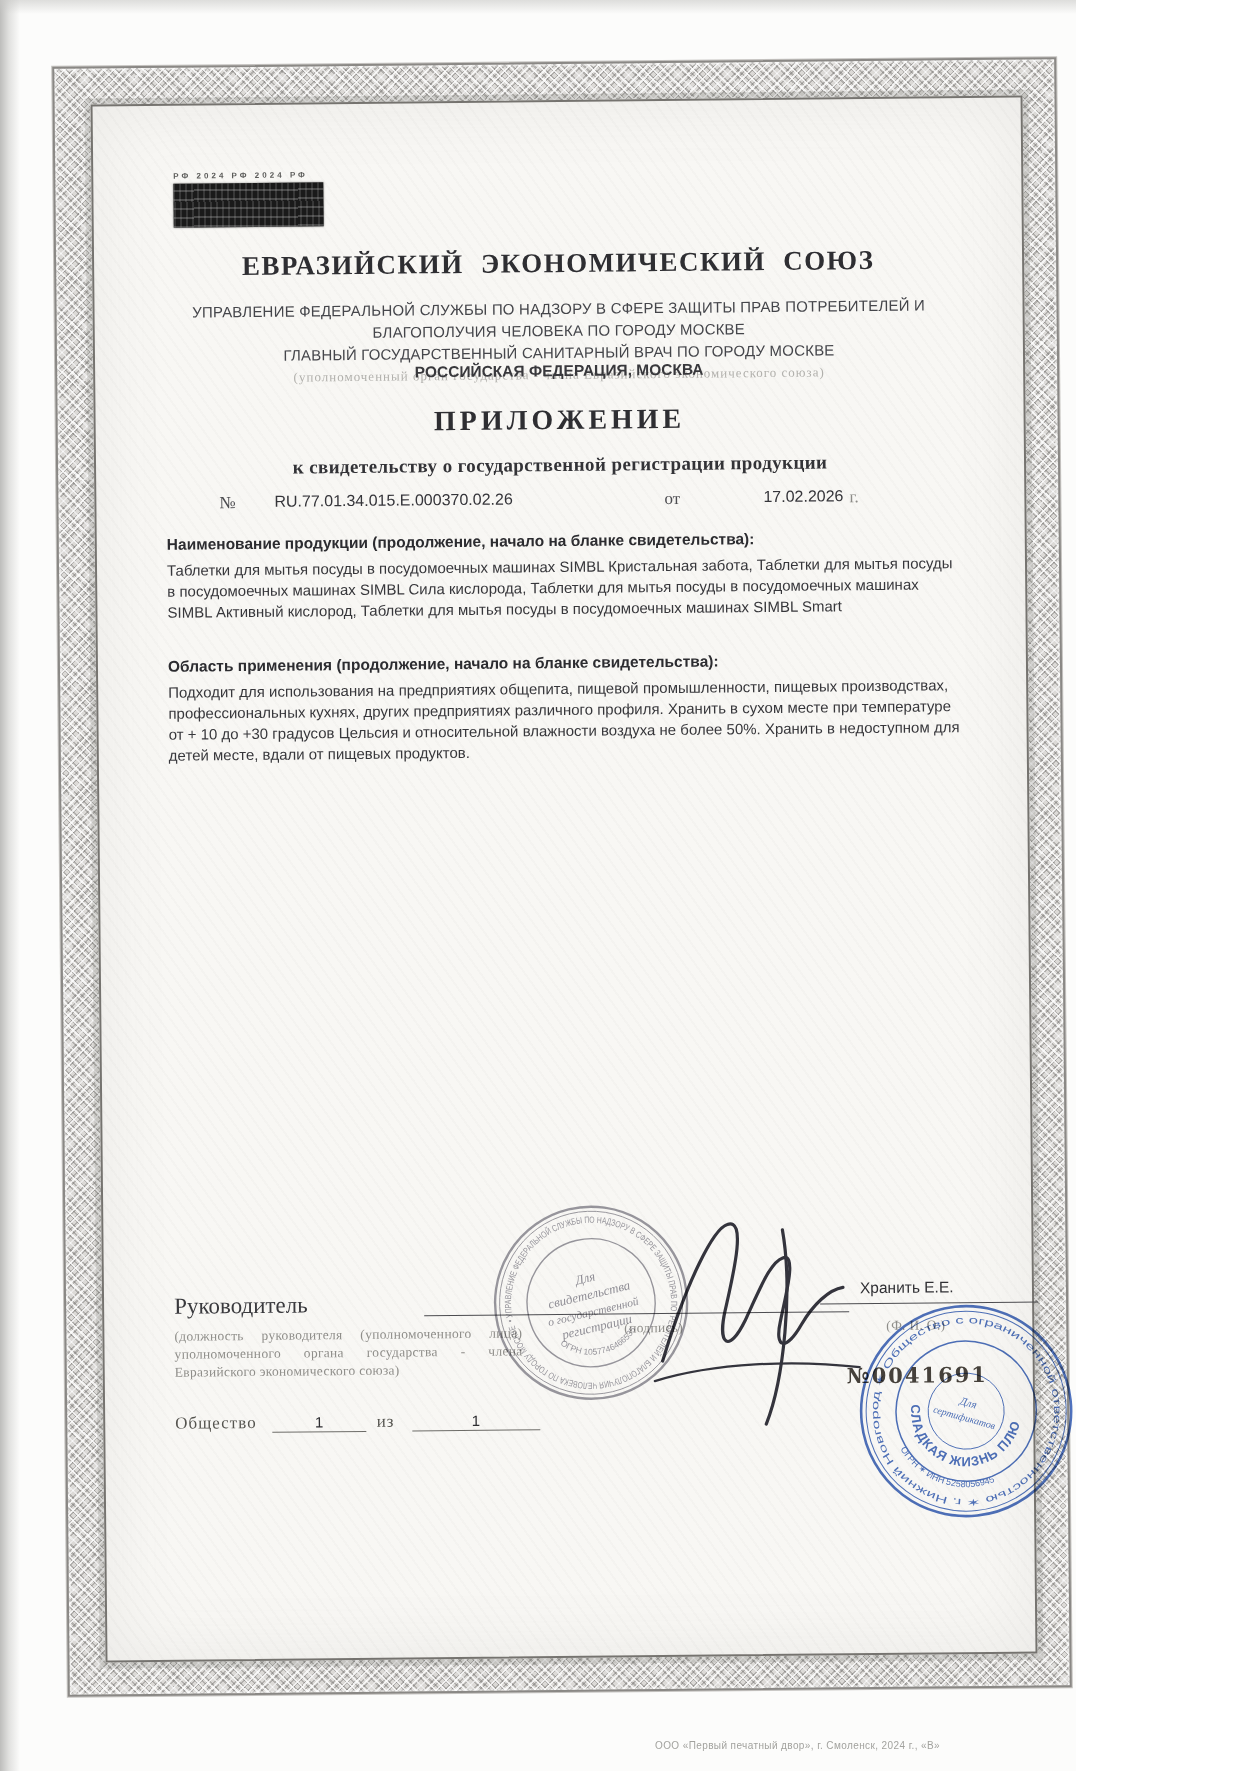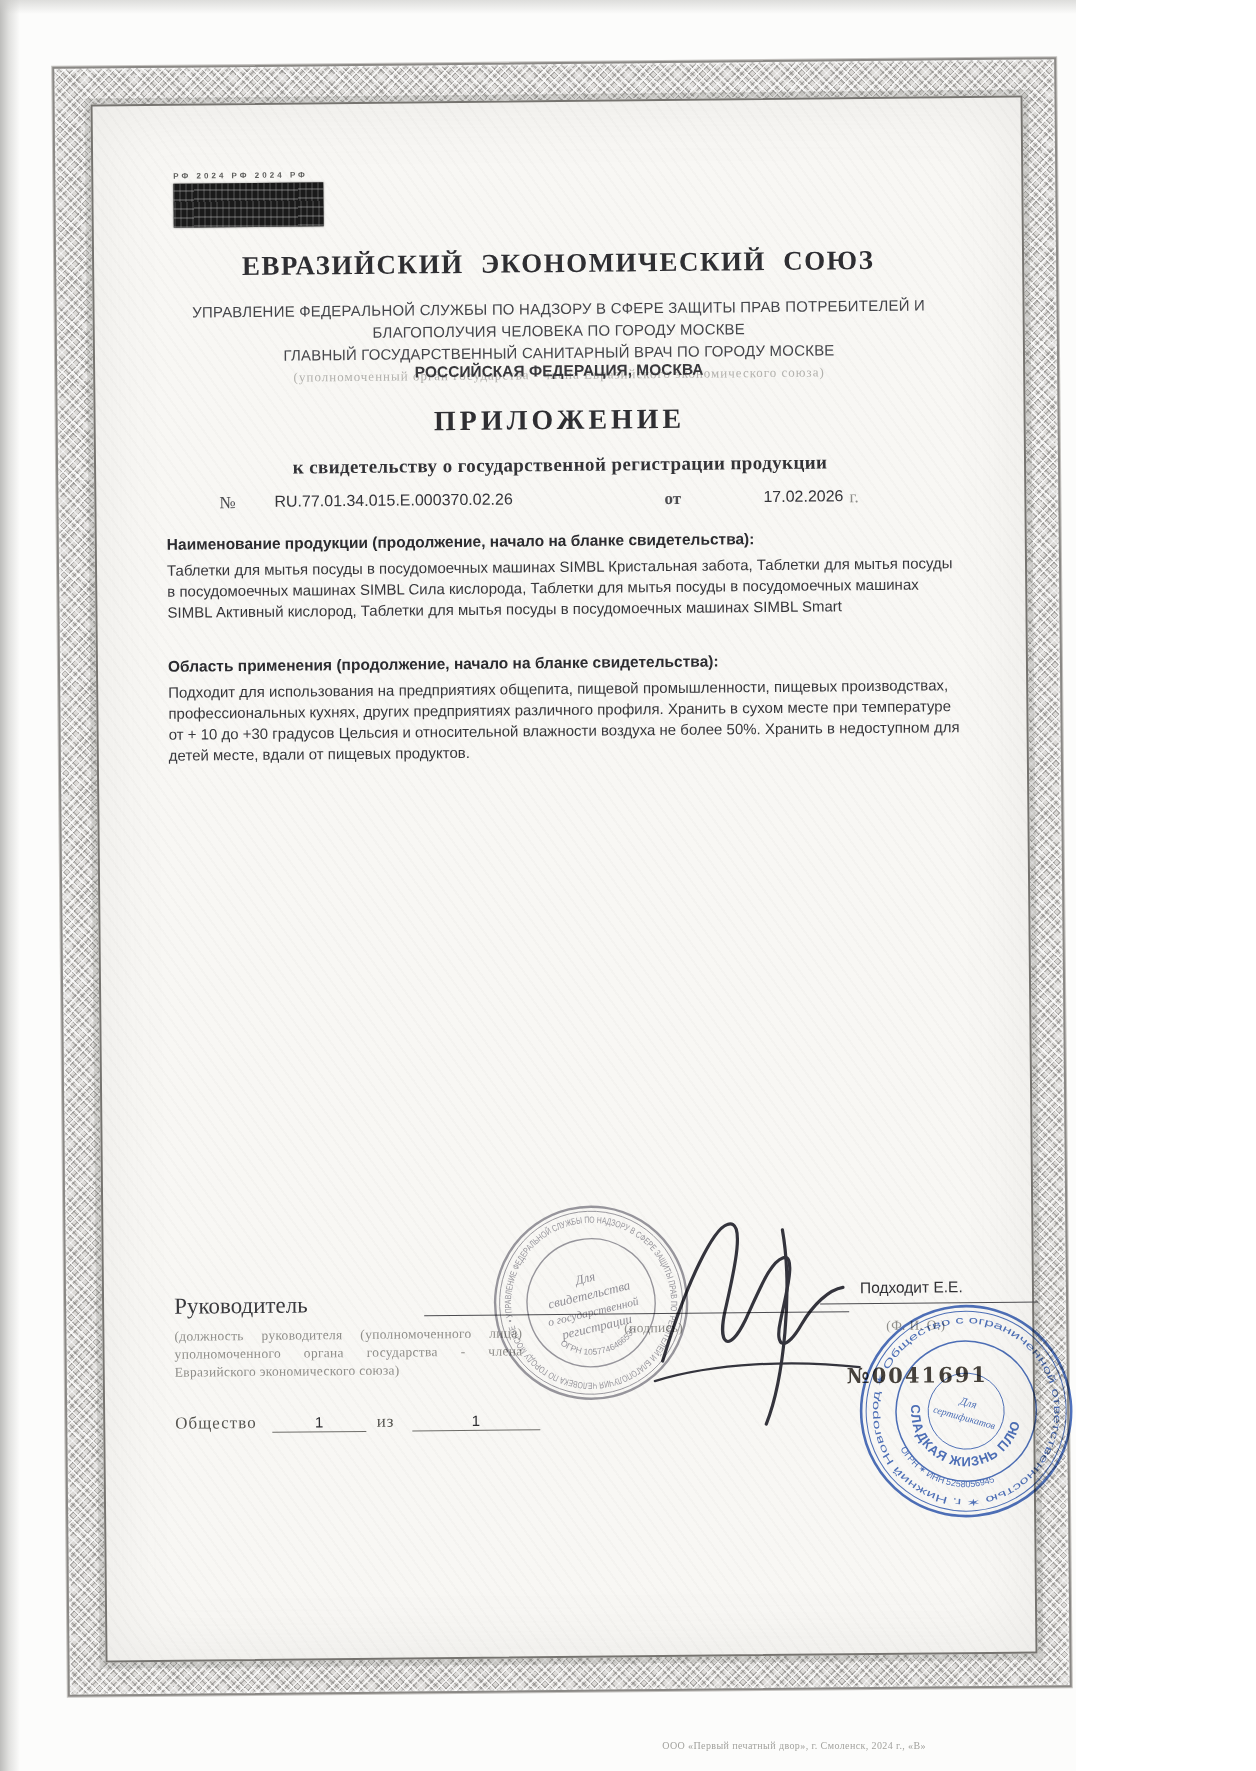--- a/index.html
+++ b/index.html
@@ -60,21 +60,21 @@
   .doc-title{top:302px;font-family:"Liberation Serif","DejaVu Serif",serif;
     font-size:28px;font-weight:bold;color:#2e2e32;letter-spacing:4px;}
   .doc-subtitle{top:352px;font-family:"Liberation Serif","DejaVu Serif",serif;
     font-size:19px;font-weight:bold;color:#333337;letter-spacing:.4px;}
 
   .reg-row{position:absolute;left:70px;right:60px;top:388px;height:28px;
     font-family:"Liberation Serif","DejaVu Serif",serif;font-size:17px;color:#4c4c50;}
   .reg-row span{position:absolute;white-space:nowrap;}
   .reg-no{left:53px;}
   .reg-number{left:108px;font-family:"Liberation Sans","DejaVu Sans",sans-serif;font-size:16px;color:#35353a;}
-  .reg-ot{left:498px;font-weight:bold;}
+  .reg-ot{left:498px;}
   .reg-date{left:557px;font-family:"Liberation Sans","DejaVu Sans",sans-serif;font-size:16px;color:#35353a;margin-left:40px;}
   .reg-g{left:683px;color:#8c8b87;}
 
   .sec-head{position:absolute;left:70px;width:800px;font-size:15.5px;font-weight:bold;color:#2c2c30;}
   .sec-body{position:absolute;left:70px;width:796px;font-size:15px;line-height:21px;color:#37373b;}
   .sec1-head{top:430px;} .sec1-body{top:454px;}
   .sec2-head{top:552px;} .sec2-body{top:576px;}
 
   
   .sig-role{position:absolute;left:70px;top:1188px;
@@ -99,21 +99,21 @@
     color:#45403a;letter-spacing:2px;}
 
   
   .stamp{position:absolute;mix-blend-mode:multiply;}
   .stamp-gray{left:382px;top:1096px;width:210px;height:210px;transform:rotate(-13deg);opacity:.88;}
   .stamp-blue{left:748px;top:1200px;width:226px;height:226px;transform:rotate(16deg);opacity:.9;}
   .sig-ink{position:absolute;left:528px;top:1070px;width:250px;height:290px;mix-blend-mode:multiply;opacity:.92;}
 
   .stamp-center{font-style:italic;}
 
-  .page-footer{position:absolute;right:150px;top:1740px;font-size:10px;color:#a2a29e;letter-spacing:.4px;font-family:Liberation Serif, serif;}
+  .page-footer{position:absolute;right:136px;top:1740px;font-size:10px;color:#a2a29e;letter-spacing:.4px;}
 </style>
 </head>
 <body>
 
 <div class="page">
   <div class="edge-left"></div>
   <div class="edge-top"></div>
 
   <div class="cert">
     <div class="cert-inner">
@@ -145,21 +145,21 @@
       </div>
 
       <div class="sec-head sec1-head">Наименование продукции (продолжение, начало на бланке свидетельства):</div>
       <div class="sec-body sec1-body">Таблетки для мытья посуды в посудомоечных машинах SIMBL Кристальная забота, Таблетки для мытья посуды в посудомоечных машинах SIMBL Сила кислорода, Таблетки для мытья посуды в посудомоечных машинах SIMBL Активный кислород, Таблетки для мытья посуды в посудомоечных машинах SIMBL Smart</div>
 
       <div class="sec-head sec2-head">Область применения (продолжение, начало на бланке свидетельства):</div>
       <div class="sec-body sec2-body">Подходит для использования на предприятиях общепита, пищевой промышленности, пищевых производствах, профессиональных кухнях, других предприятиях различного профиля. Хранить в сухом месте при температуре от + 10 до +30 градусов Цельсия и относительной влажности воздуха не более 50%. Хранить в недоступном для детей месте, вдали от пищевых продуктов.</div>
 
       <div class="sig-role">Руководитель</div>
       <div class="sig-line"></div>
-      <div class="signee-name">Подходит Е.Е.</div>
+      <div class="signee-name">Хранить Е.Е.</div>
       <div class="name-line"></div>
       <div class="note note-role">(должность руководителя (уполномоченного лица) уполномоченного органа государства - члена Евразийского экономического союза)</div>
       <div class="note note-sign">(подпись)</div>
       <div class="note note-fio">(Ф. И. О.)</div>
 
       <div class="page-row">
         <span>Общество</span><span class="fill-line fill-1">1</span><span>из</span><span class="fill-line fill-2">1</span>
       </div>
 
       <div class="blank-number">№0041691</div>

